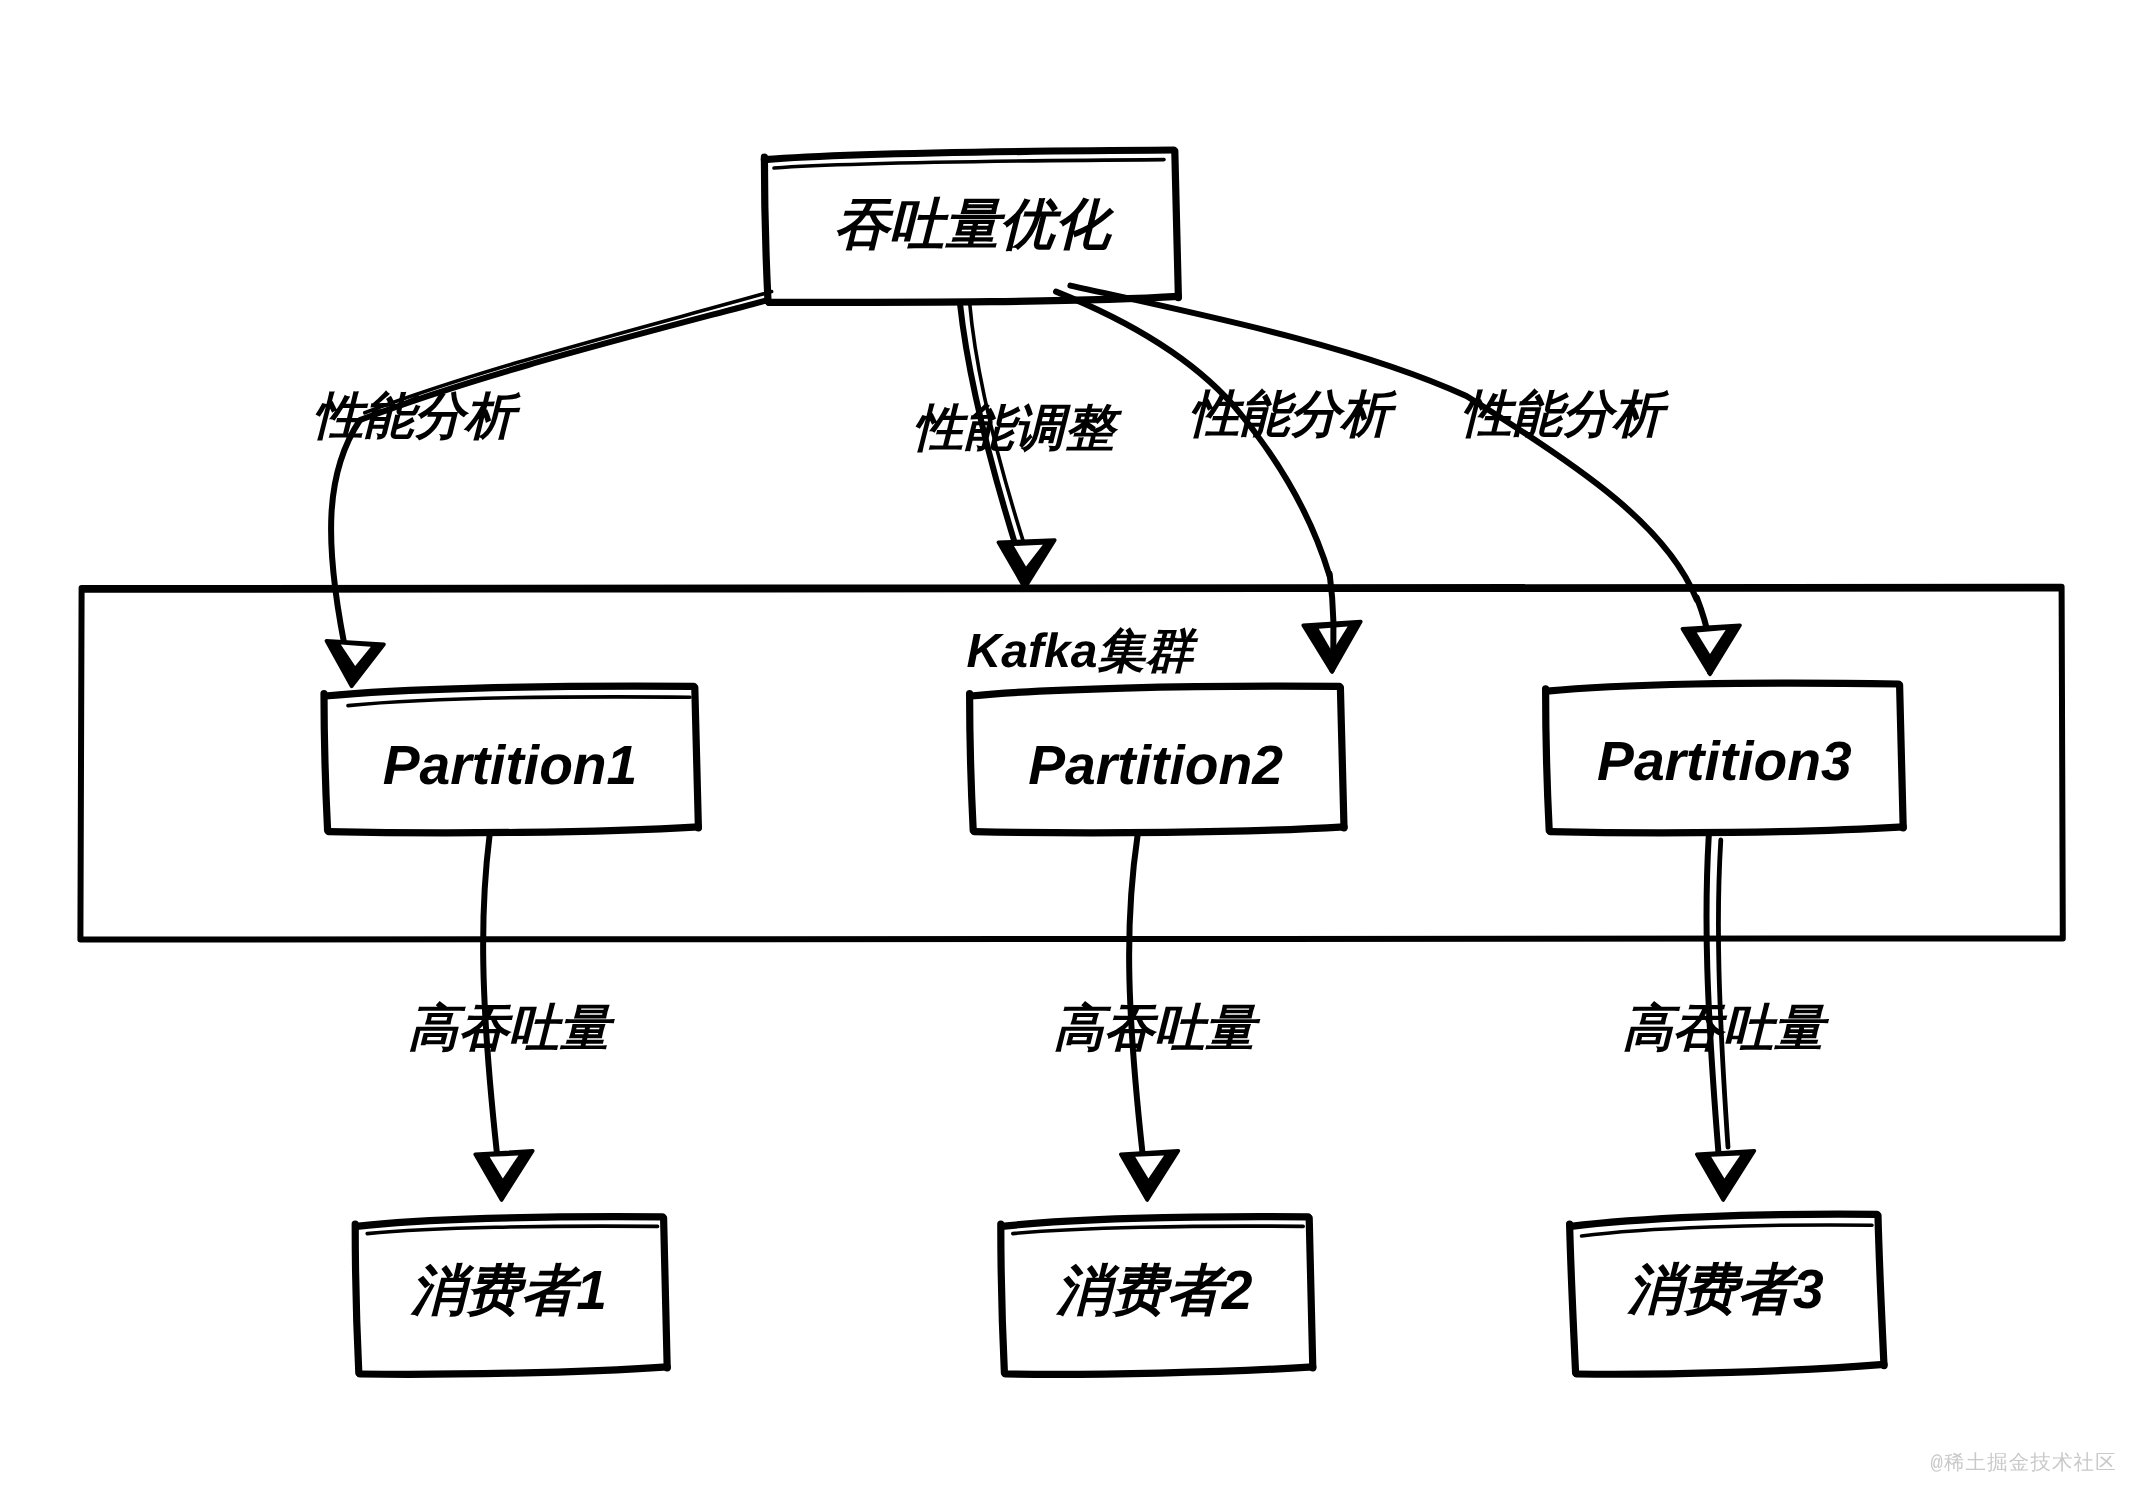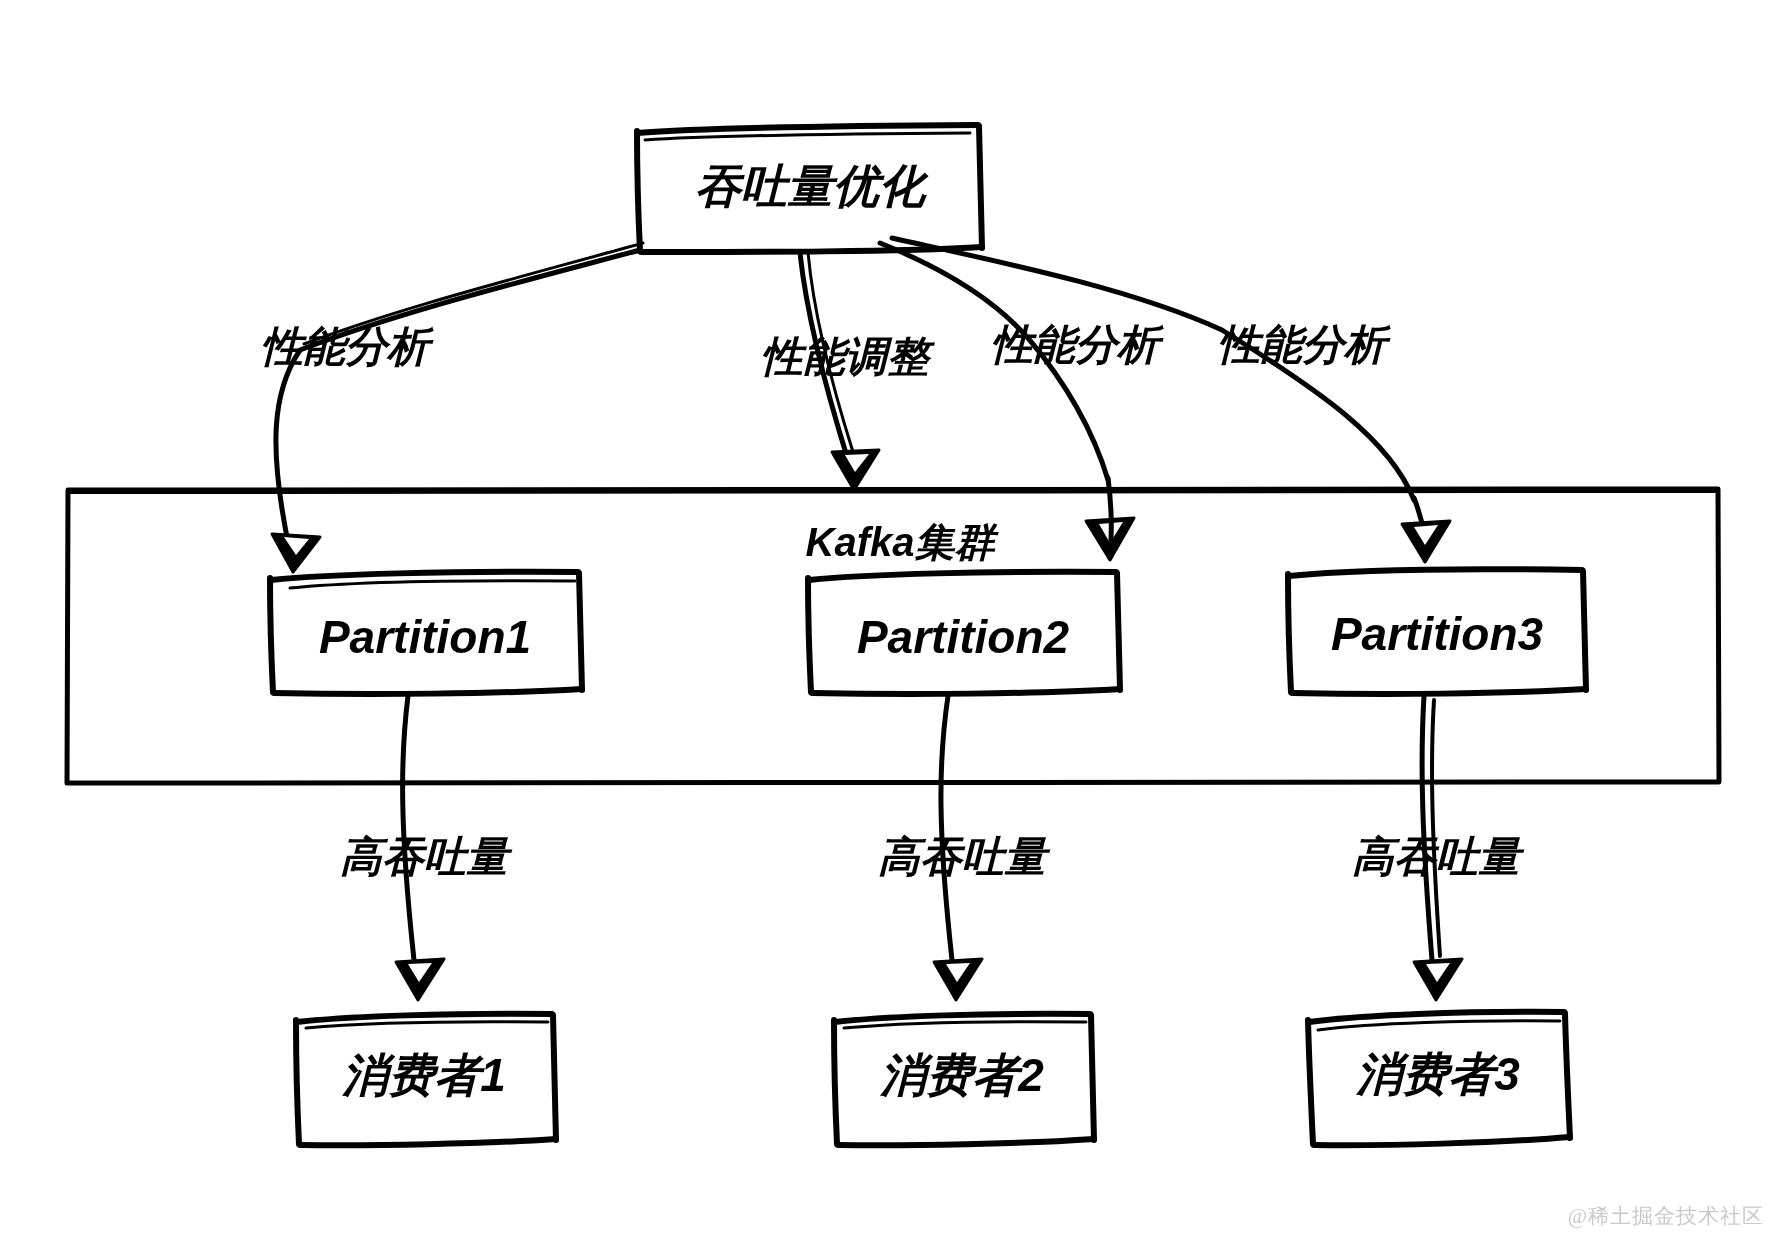--- a/index.html
+++ b/index.html
@@ -62,22 +62,22 @@
   .arrow-head {
     fill: #000000;
     stroke: #000000;
     stroke-width: 3;
     stroke-linejoin: round;
   }
   .watermark {
     position: absolute;
     right: 24px;
     bottom: 16px;
-    font-family: Liberation Serif, serif;
-    font-size: 21px;
+    font-family: Liberation Mono, monospace;
+    font-size: 17px;
     color: #c9c9c9;
     letter-spacing: 1px;
     white-space: nowrap;
     margin-left: 41px;
   }
 </style>
 </head>
 <body>
 
 <div id="stage">

